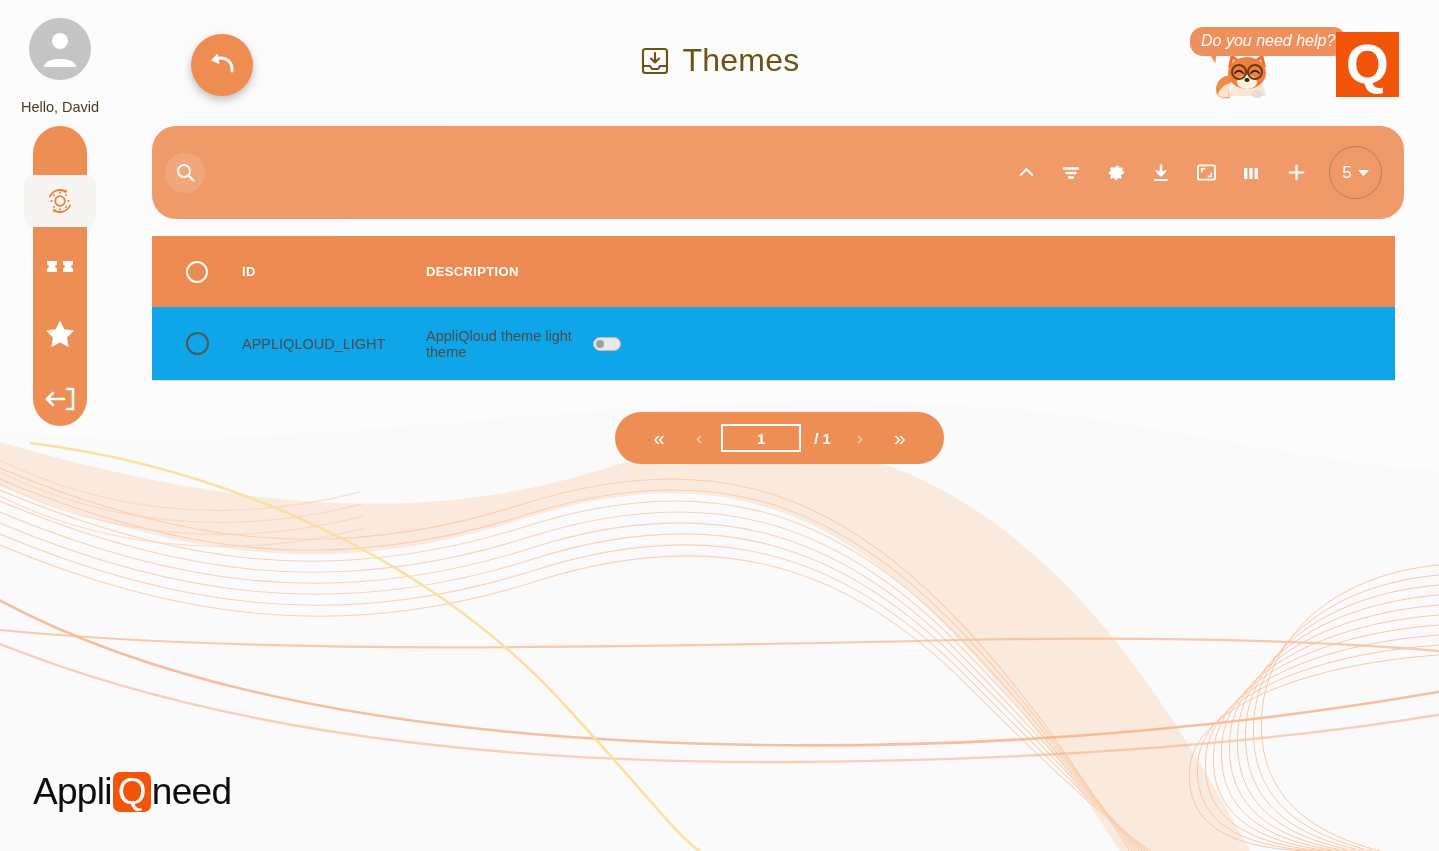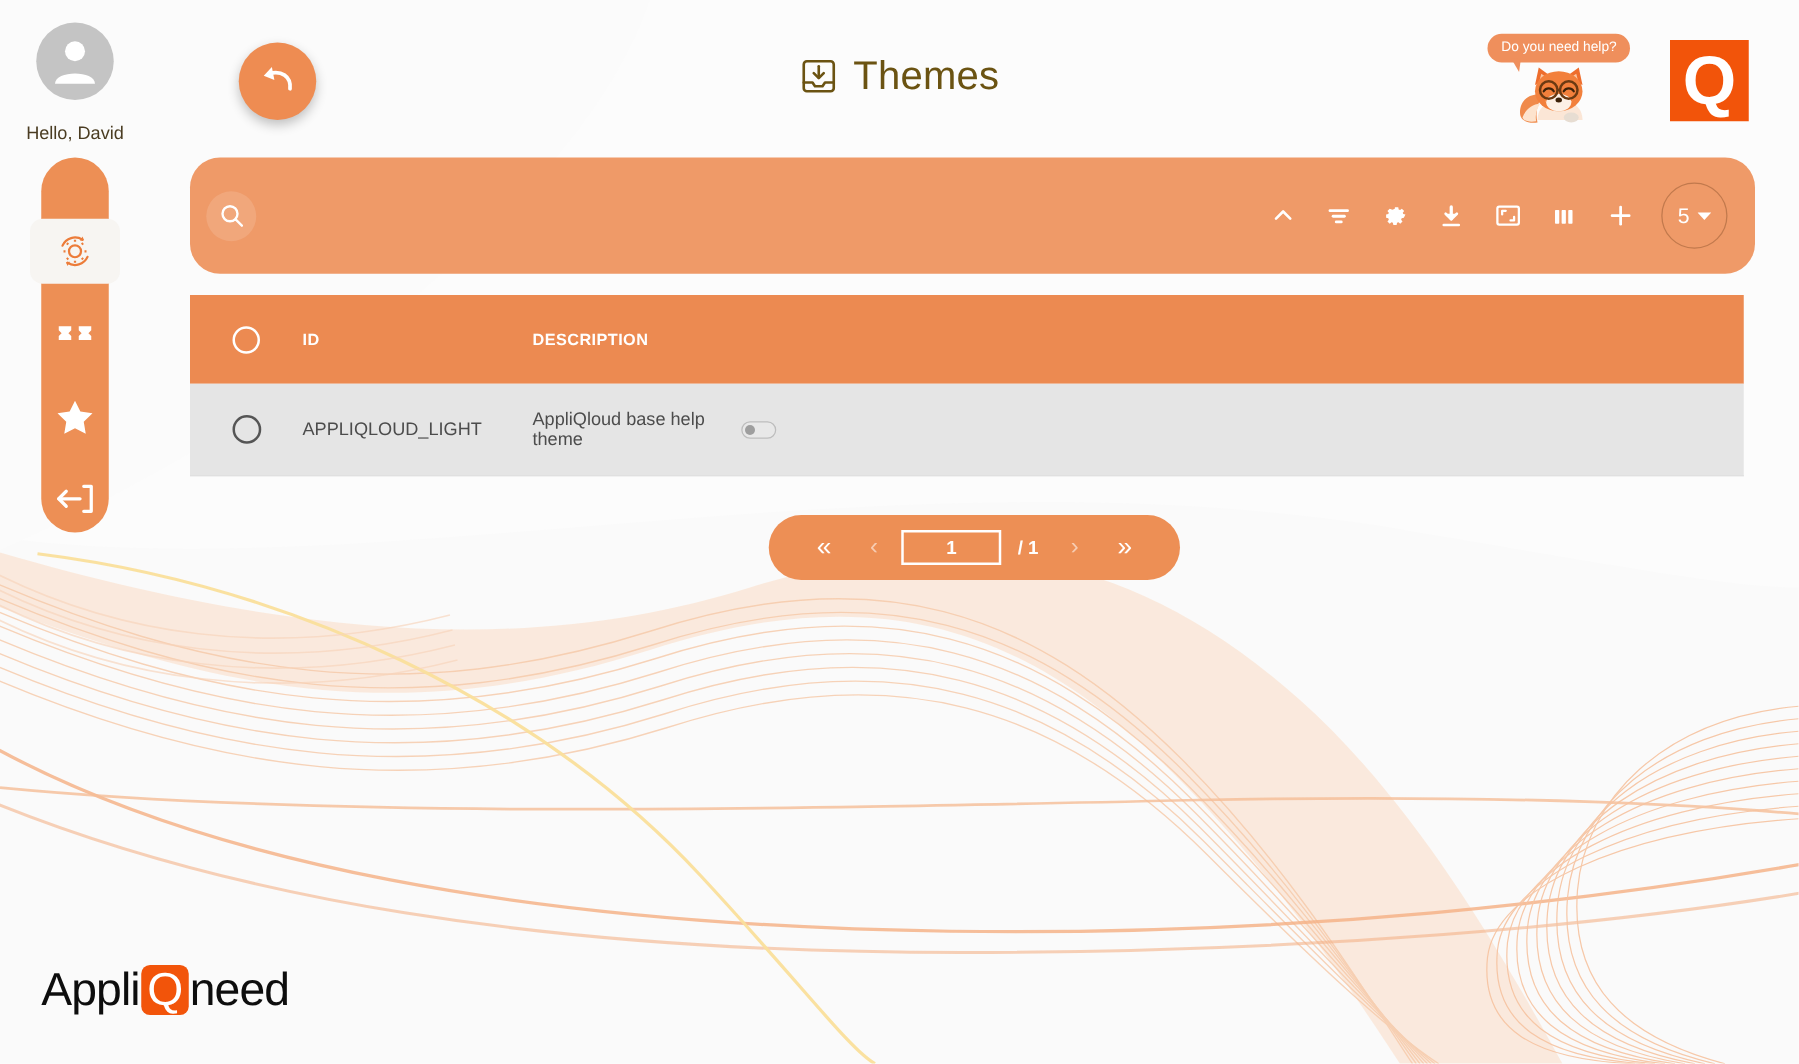--- a/index.html
+++ b/index.html
@@ -121,25 +121,26 @@
     position: absolute;
     right: 117px; top: 24px;
     width: 130px; height: 78px;
     z-index: 6;
   }
   .help-bubble {
     position: absolute;
     left: -2px; top: 3px;
     background: #ef8f5c;
     color: #ffffff;
-    font-size: 11px;
+    font-size: 16px;
     padding: 5px 11px 6px;
     border-radius: 13px;
     white-space: nowrap;
     z-index: 2;
+    font-style: italic;
   }
   .help-bubble::after {
     content: "";
     position: absolute;
     left: 18px; bottom: -7px;
     width: 0; height: 0;
     border-left: 8px solid transparent;
     border-right: 0 solid transparent;
     border-top: 10px solid #ef8f5c;
     transform: rotate(8deg);
@@ -245,21 +246,21 @@
     letter-spacing: .35px;
     font-family: "Liberation Sans", sans-serif;
   }
   .col-sel  { width: 90px; display: flex; align-items: center; justify-content: center; flex: none; }
   .col-id   { width: 184px; flex: none; }
   .col-desc { width: 167px; flex: none; }
   .col-def  { flex: 1; }
 
   .trow {
     height: 74px;
-    background: #e5e5e5;
+    background: #0ea5e9;
     border-bottom: 1px solid #e0e0e0;
     display: flex;
     align-items: center;
   }
   .td {
     font-size: 14.5px;
     color: #4c4c4c;
     font-family: "Liberation Sans", sans-serif;
   }
   .radio-o {
@@ -586,21 +587,21 @@
       </div>
       <div class="th col-id">ID</div>
       <div class="th col-desc">DESCRIPTION</div>
     </div>
 
     <div class="trow">
       <div class="col-sel">
         <div class="radio-d"></div>
       </div>
       <div class="td col-id">APPLIQLOUD_LIGHT</div>
-      <div class="td col-desc">AppliQloud base help theme</div>
+      <div class="td col-desc">AppliQloud theme light theme</div>
       <div class="td col-def">
         <div class="toggle">
           <div class="knob"></div>
         </div>
       </div>
     </div>
   </div>
 
   <div class="pager">
     <button class="pg-btn">«</button>

